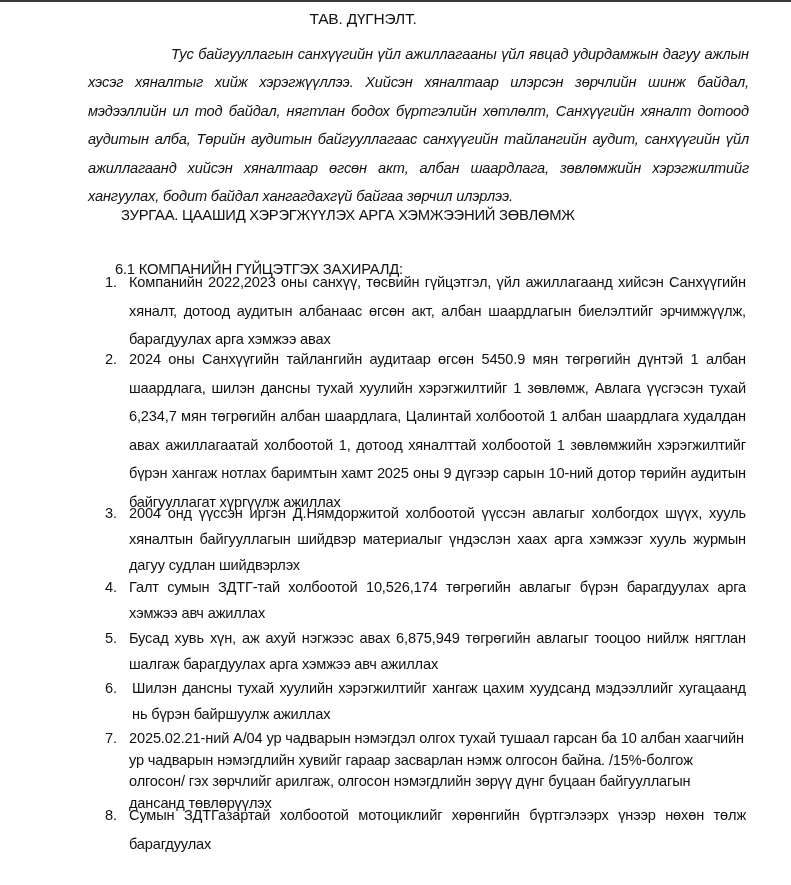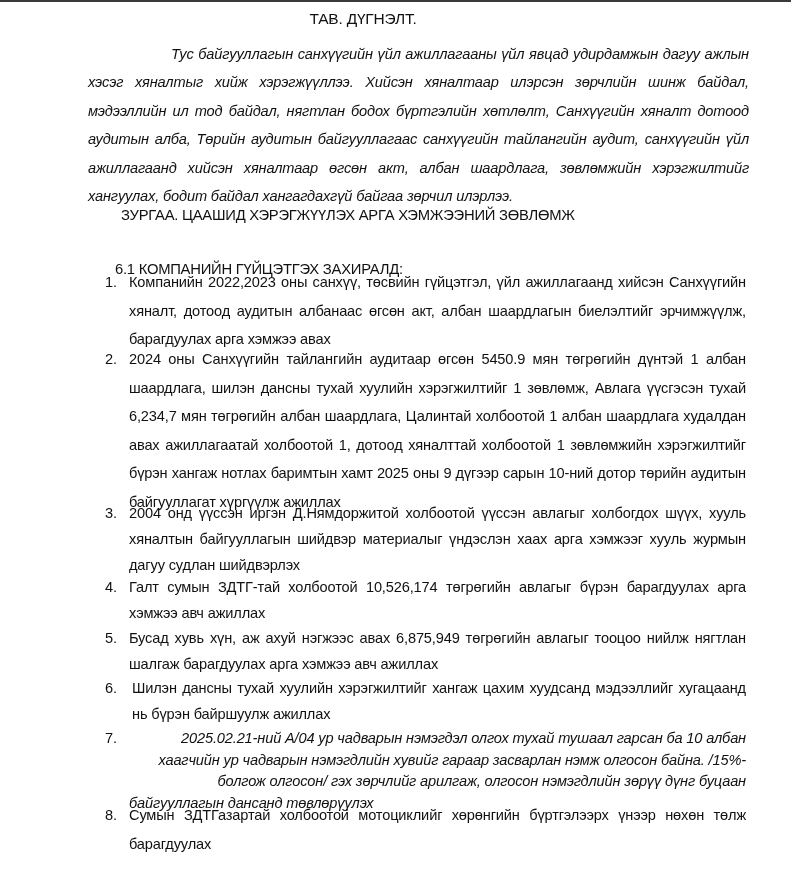--- a/index.html
+++ b/index.html
@@ -75,20 +75,20 @@
     <div class="item" style="top:357px;">
       <span class="num lh-mid">5.</span>
       <span class="text lh-mid">Бусад хувь хүн, аж ахуй нэгжээс авах 6,875,949 төгрөгийн авлагыг тооцоо нийлж нягтлан шалгаж барагдуулах арга хэмжээ авч ажиллах</span>
     </div>
     <div class="item" style="top:407px;">
       <span class="num lh-mid">6.</span>
       <span class="text lh-mid" style="left:132px; width:614px;">Шилэн дансны тухай хуулийн хэрэгжилтийг хангаж цахим хуудсанд мэдээллийг хугацаанд нь бүрэн байршуулж ажиллах</span>
     </div>
     <div class="item" style="top:460px;">
       <span class="num lh-tight">7.</span>
-      <span class="text lh-tight" style="text-align:right;font-style:italic;">2025.02.21-ний А/04 ур чадварын нэмэгдэл олгох тухай тушаал гарсан ба 10 албан хаагчийн ур чадварын нэмэгдлийн хувийг гараар засварлан нэмж олгосон байна. /15%-болгож олгосон/ гэх зөрчлийг арилгаж, олгосон нэмэгдлийн зөрүү дүнг буцаан байгууллагын дансанд төвлөрүүлэх</span>
+      <span class="text lh-tight" style="text-align:left;">2025.02.21-ний А/04 ур чадварын нэмэгдэл олгох тухай тушаал гарсан ба 10 албан хаагчийн ур чадварын нэмэгдлийн хувийг гараар засварлан нэмж олгосон байна. /15%-болгож олгосон/ гэх зөрчлийг арилгаж, олгосон нэмэгдлийн зөрүү дүнг буцаан байгууллагын дансанд төвлөрүүлэх</span>
     </div>
     <div class="item" style="top:533px;">
       <span class="num lh-loose">8.</span>
       <span class="text lh-loose">Сумын ЗДТГазартай холбоотой мотоциклийг хөрөнгийн бүртгэлээрх үнээр нөхөн төлж барагдуулах</span>
     </div>
   </div>
 </div>
 
 </body></html>

